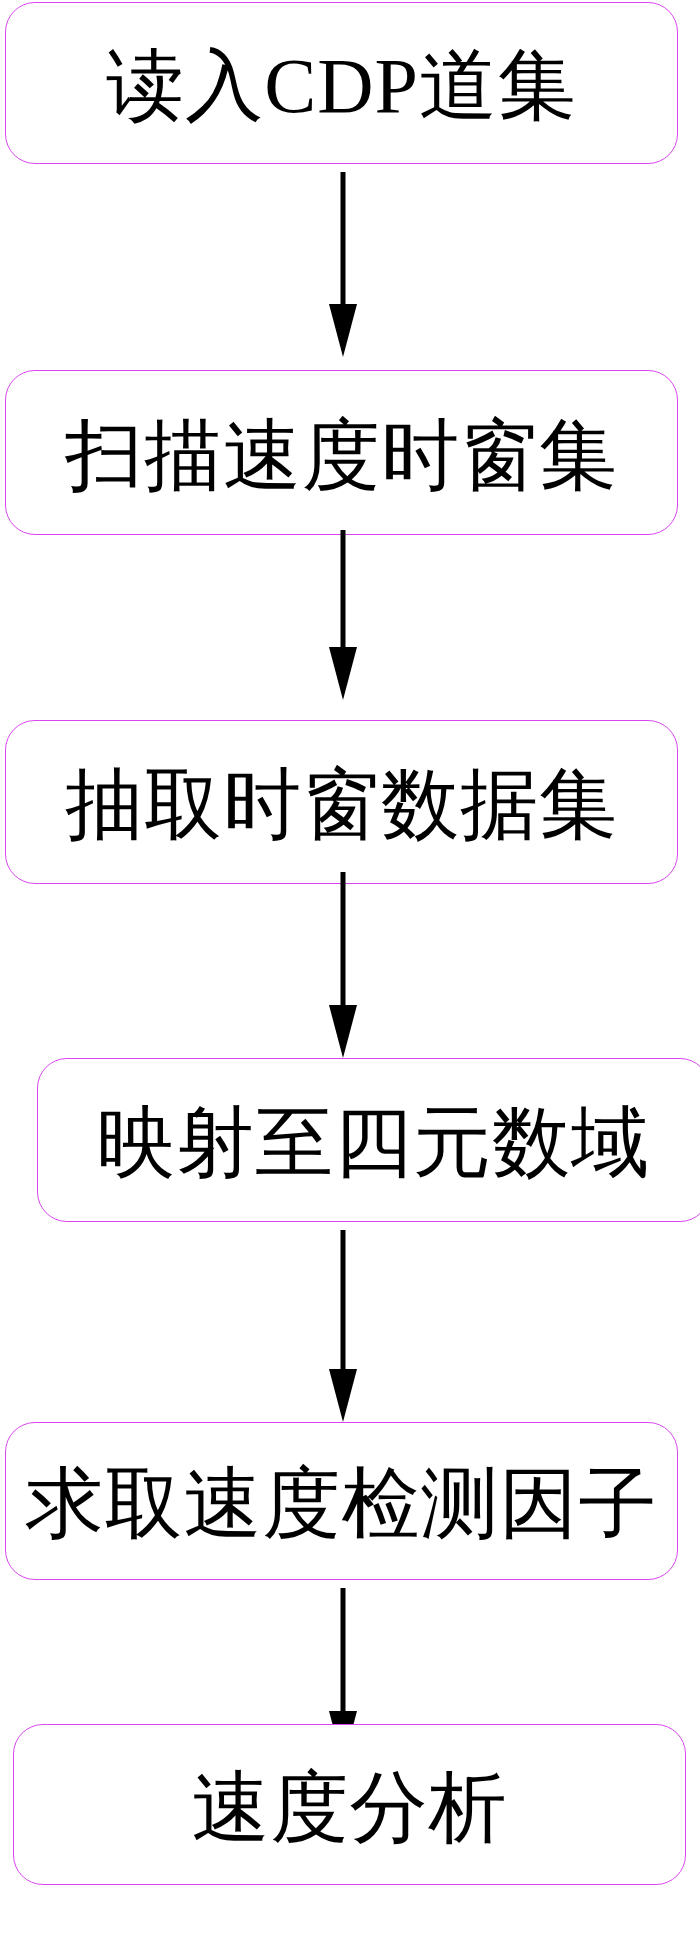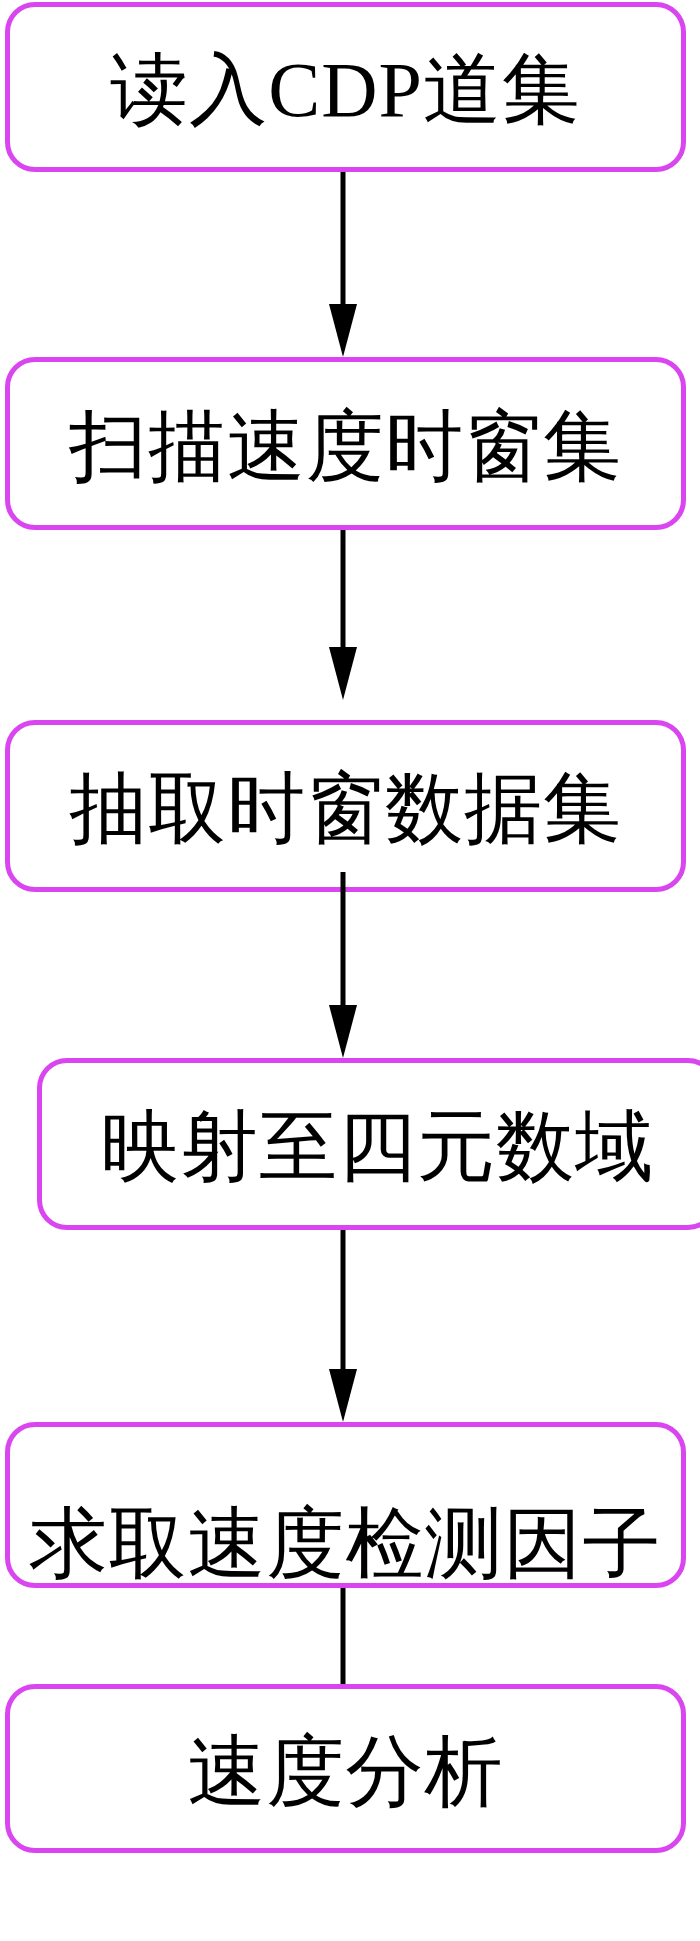--- a/index.html
+++ b/index.html
@@ -11,21 +11,21 @@
     position: relative;
     width: 700px;
     height: 1941px;
     background: #ffffff;
     font-family: "Liberation Serif", "DejaVu Serif", serif;
   }
   .flow-box {
     position: absolute;
     left: 5px;
     width: 671px;            
-    border: 5px solid #d946ef;
+    border: 1px solid #d946ef;
     border-radius: 30px;
     background: #ffffff;
     display: flex;
     align-items: center;
     justify-content: center;
     box-sizing: content-box;
   }
   .flow-label {
     font-size: 78px;
     line-height: 1;
@@ -34,25 +34,25 @@
     letter-spacing: 1px;
     padding-top: 6px;        
   }
   .flow-arrow {
     position: absolute;
     left: 313px;
     width: 60px;
     display: block;
   }
   .box-1 { top: 2px;    height: 160px; }
-  .box-2 { top: 357px;  height: 163px; }
+  .box-2 { top: 370px;  height: 163px; }
   .box-3 { top: 720px;  height: 162px; }
   .box-4 { top: 1058px; height: 162px; margin-left: 32px; }
-  .box-5 { top: 1422px; height: 156px; align-items: flex-end; }
-  .box-6 { top: 1684px; height: 159px; }
+  .box-5 { top: 1422px; height: 156px; }
+  .box-6 { top: 1724px; height: 159px; margin-left: 8px; }
   .arrow-1 { top: 172px;  height: 185px; }
   .arrow-2 { top: 530px;  height: 170px; }
   .arrow-3 { top: 872px;  height: 186px; }
   .arrow-4 { top: 1230px; height: 192px; }
   .arrow-5 { top: 1588px; height: 176px; }
 </style>
 </head>
 <body>
 
 <div class="canvas">

